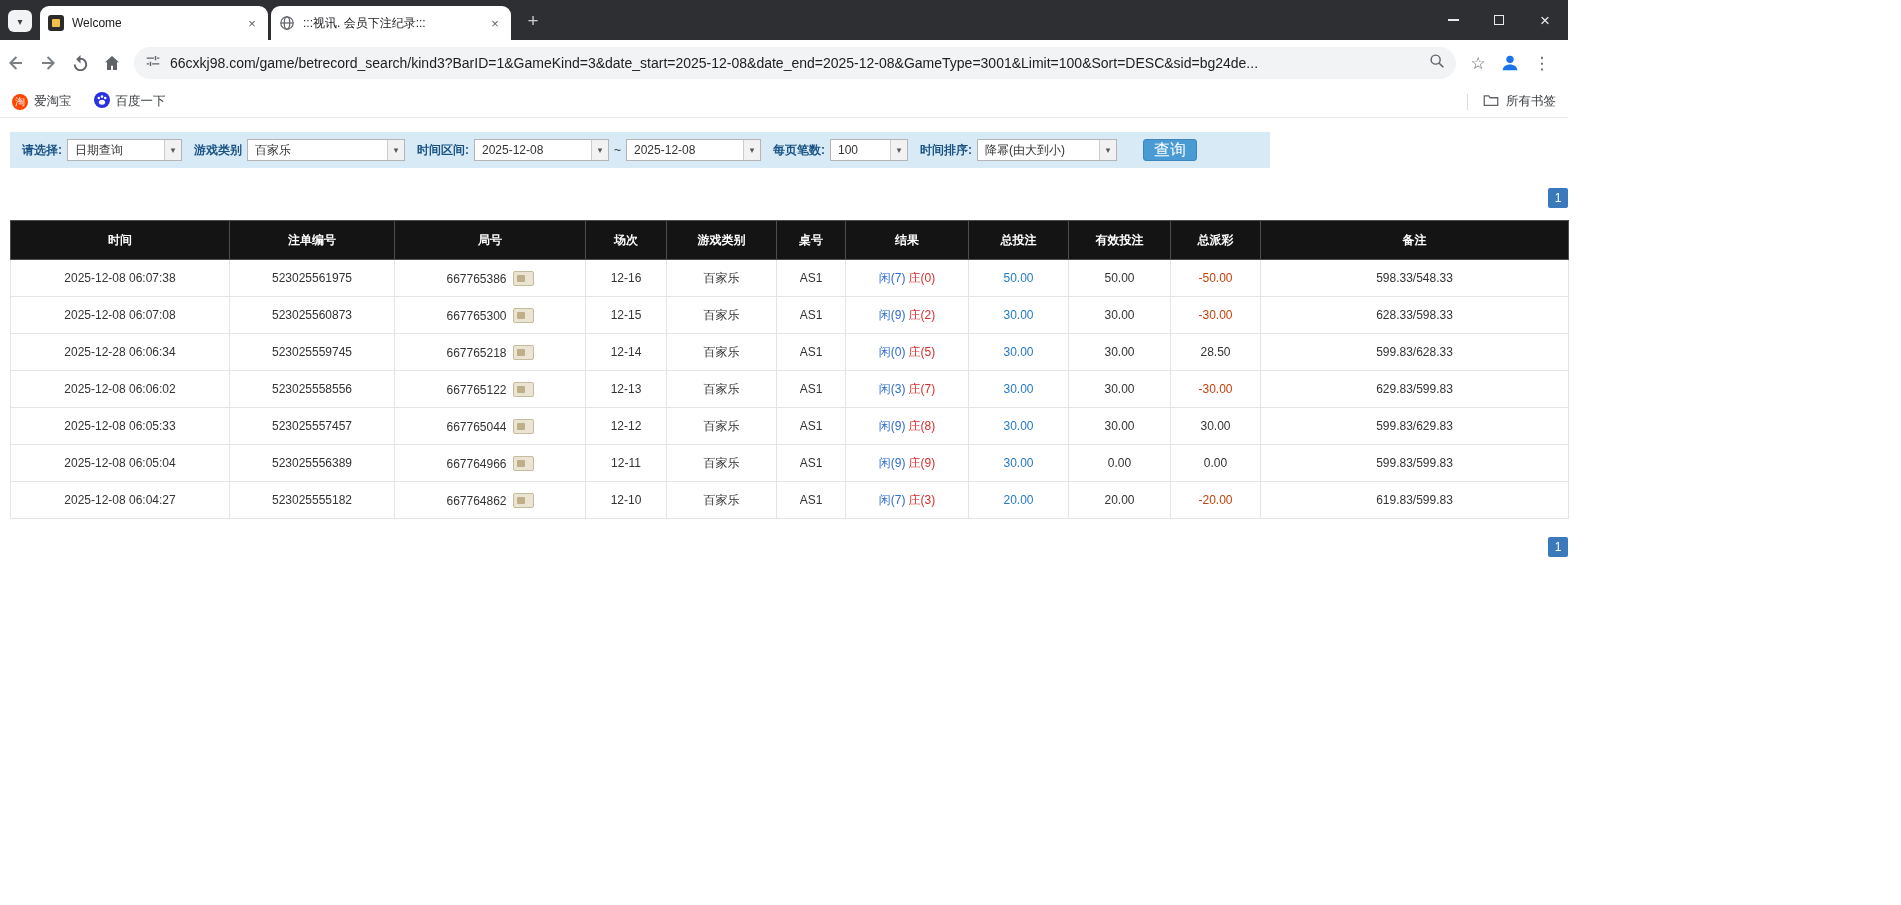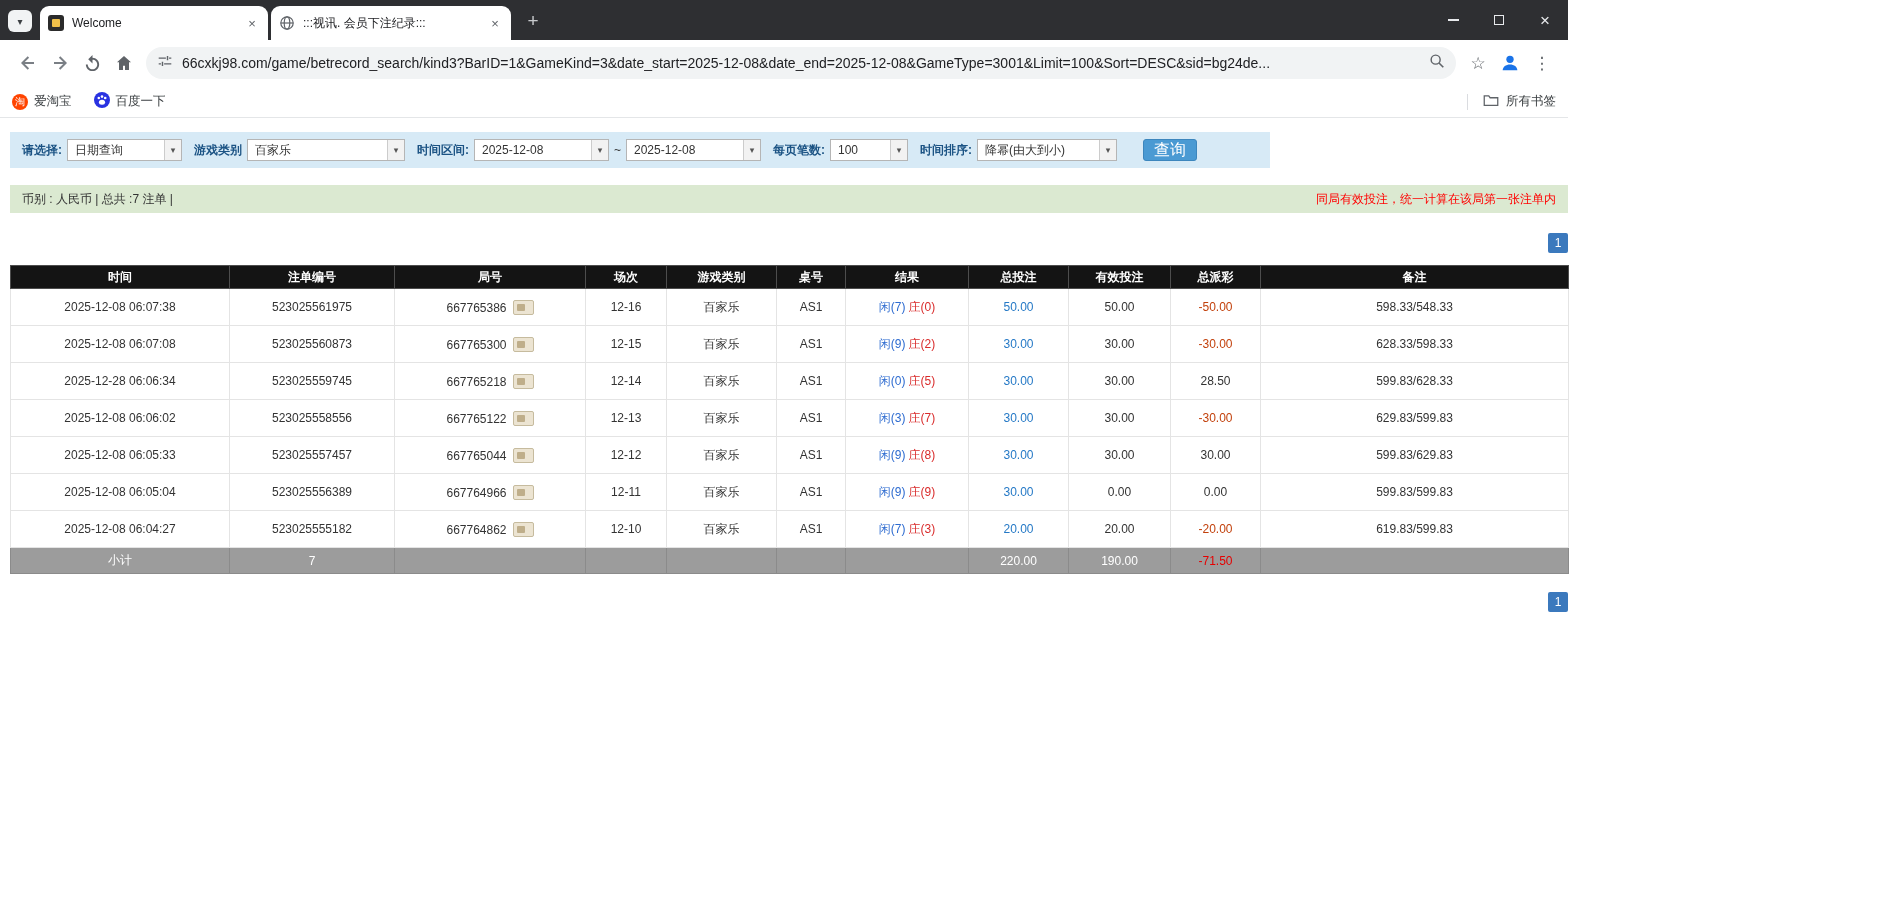--- a/index.html
+++ b/index.html
@@ -18,21 +18,21 @@
   .welcome-fav { background:#2b2b2b; border-radius:3px; position:relative; }
   .welcome-fav::after { content:""; position:absolute; left:4px; top:4px; width:8px; height:8px; background:#f0c04a; border-radius:1px; }
   .newtab-btn { width:26px; height:26px; margin:0 0 6px 6px; display:flex; align-items:center; justify-content:center; color:#c8cacd; font-size:19px; border-radius:50%; }
   .win-controls { position:absolute; right:0; top:0; height:40px; display:flex; }
   .win-btn { width:46px; height:100%; display:flex; align-items:center; justify-content:center; color:#e8eaed; }
   .win-min-glyph { width:11px; height:2px; background:#e8eaed; }
   .win-max-glyph { width:10px; height:10px; border:1.5px solid #e8eaed; }
   .win-close-glyph { font-size:17px; line-height:1; }
 
   
-  .toolbar { height:46px; background:#fff; display:flex; align-items:center; padding:0 10px 0 12px; }
+  .toolbar { height:46px; background:#fff; display:flex; align-items:center; padding:0 10px 0 0; }
   .icon-btn { width:32px; height:32px; display:flex; align-items:center; justify-content:center; border-radius:50%; flex:0 0 auto; }
   .omnibox { flex:1; height:32px; background:#f1f3f4; border-radius:16px; display:flex; align-items:center; margin:0 6px; padding:0 10px; min-width:0; }
   .omnibox .url { flex:1; font-size:14px; color:#202124; white-space:nowrap; overflow:hidden; text-overflow:ellipsis; margin:0 8px; }
   .star-glyph { font-size:17px; color:#5f6368; }
   .dots-glyph { font-size:17px; color:#5f6368; }
 
   
   .bookmarks { height:32px; background:#fff; display:flex; align-items:center; padding:0 12px; border-bottom:1px solid #e4e6e8; }
   .bm-item { display:flex; align-items:center; margin-right:22px; }
   .bm-item .bm-label { font-size:12.5px; color:#3c4043; margin-left:6px; }
@@ -54,21 +54,21 @@
   .search-btn { height:22px; padding:0 10px; margin-left:26px; background:#4a9ad3; border:1px solid #3c86bd; border-radius:3px; color:#fff; font-size:16px; display:flex; align-items:center; cursor:pointer; }
 
   .summary-bar { width:1558px; margin:17px 0 0 10px; height:28px; background:#dbe9d1; display:flex; align-items:center; justify-content:space-between; padding:0 12px; font-size:12px; color:#333; }
   .summary-bar .notice { color:#f00; }
 
   .pager { width:1558px; margin:20px 0 0 10px; display:flex; justify-content:flex-end; }
   .pager.bottom { margin-top:18px; }
   .page-btn { min-width:20px; height:20px; background:#3b79bd; color:#fff; font-size:12px; display:flex; align-items:center; justify-content:center; border-radius:2px; cursor:pointer; }
 
   table.bet-table { width:1558px; margin:12px 0 0 10px; border-collapse:collapse; table-layout:fixed; font-size:12px; color:#333; text-align:center; }
-  .bet-table th { background:#141414; color:#fff; height:23px; font-weight:bold; border:1px solid #4d4d4d; }
+  .bet-table th { background:#141414; color:#fff; height:39px; font-weight:bold; border:1px solid #4d4d4d; }
   .bet-table tbody.rows td { height:37px; border:1px solid #e4e4e4; background:#fff; }
   .bet-table .blue { color:#2579c6; }
   .bet-table .player { color:#2d6bd0; }
   .bet-table .banker { color:#d92b2b; margin-left:3px; }
   .bet-table .payout.neg { color:#c2410c; }
   .round-icon { display:inline-block; width:21px; height:15px; margin-left:6px; vertical-align:-3px; background:#ece4d2; border:1px solid #c6bb9e; border-radius:2px; position:relative; cursor:pointer; }
   .round-icon::after { content:""; position:absolute; left:3px; top:3px; width:8px; height:7px; background:#bfae8a; border-radius:1px; }
   .bet-table tbody.foot td { height:26px; background:#9c9c9c; color:#fff; border:1px solid #8b8b8b; }
   .bet-table tbody.foot td.payout.neg { color:#e60000; }
 </style>
@@ -219,24 +219,20 @@
         <span class="arrow">▾</span>
       </div>
       <span class="f-label">时间排序:</span>
       <div class="select w140">
         <span class="val">降幂(由大到小)</span>
         <span class="arrow">▾</span>
       </div>
       <div class="search-btn">查询</div>
     </div>
 
-    <div class="summary-bar">
-      <span>币别 : 人民币 | 总共 :7 注单 |</span>
-      <span class="notice">同局有效投注，统一计算在该局第一张注单内</span>
-    </div>
 
     <div class="pager">
       <div class="page-btn">1</div>
     </div>
 
     <table class="bet-table">
       <colgroup>
         <col style="width:219px">
           <col style="width:165px">
           <col style="width:191px">
@@ -385,33 +381,20 @@
     <td>
       <span class="player">闲(7)</span><span class="banker">庄(3)</span>
     </td>
     <td class="blue">20.00</td>
     <td>20.00</td>
     <td class="payout neg">-20.00</td>
     <td>619.83/599.83</td>
   </tr>
 </tbody>
       <tbody class="foot">
-        <tr>
-          <td>小计</td>
-          <td>7</td>
-          <td></td>
-            <td></td>
-            <td></td>
-          <td></td>
-            <td></td>
-          <td>220.00</td>
-          <td>190.00</td>
-          <td class="payout neg">-71.50</td>
-          <td></td>
-        </tr>
       </tbody>
     </table>
 
     <div class="pager bottom">
       <div class="page-btn">1</div>
     </div>
   </div>
 </div>
 
 </body></html>

